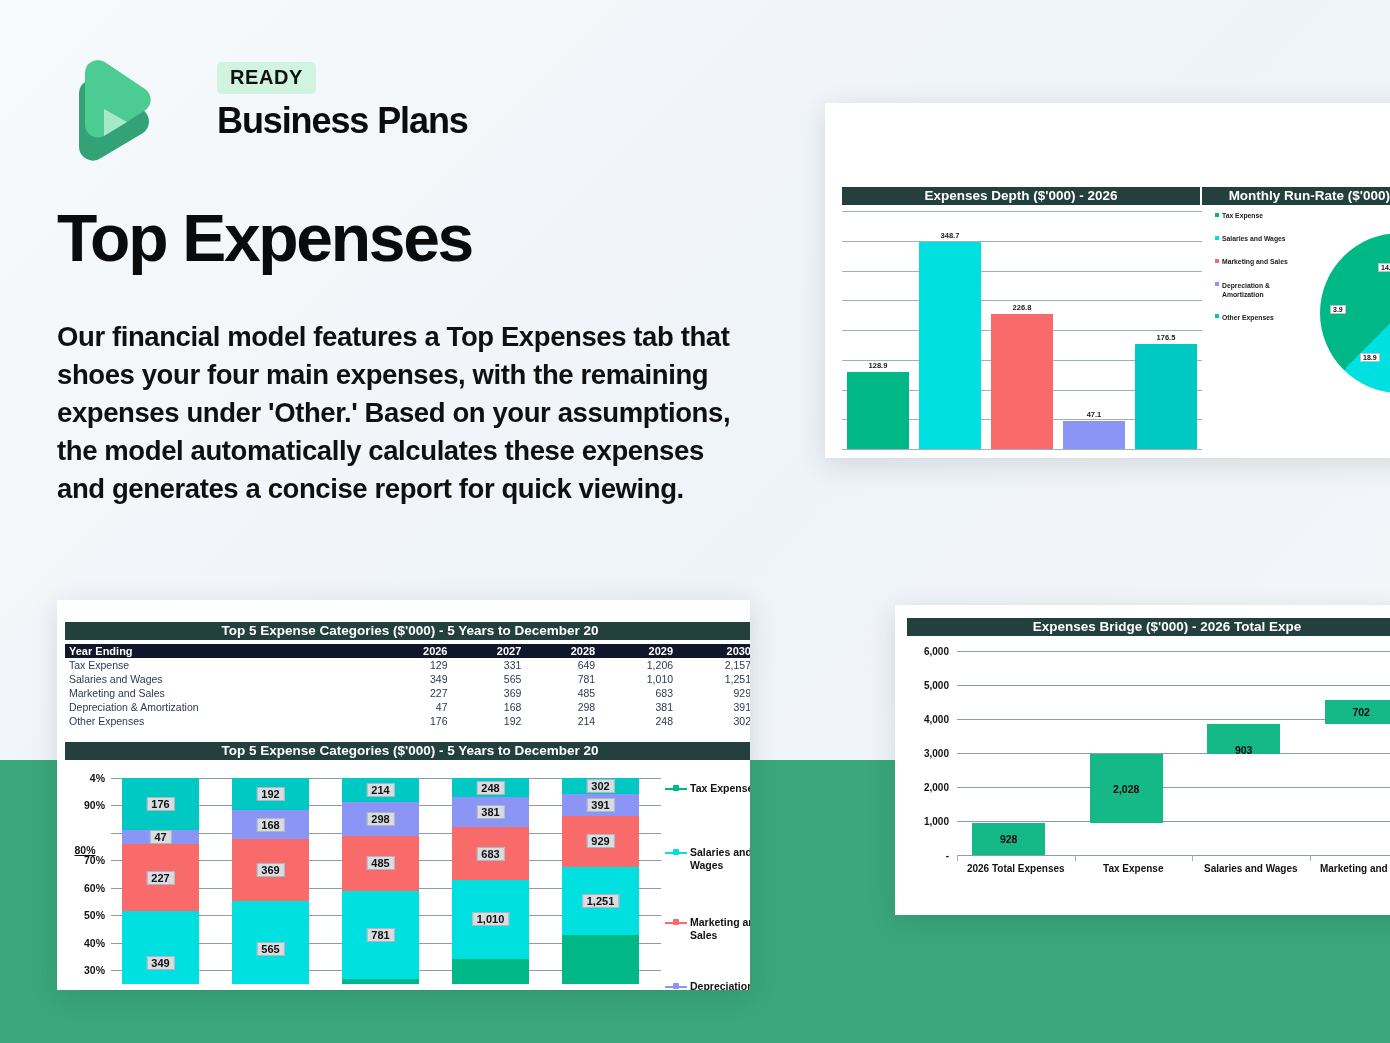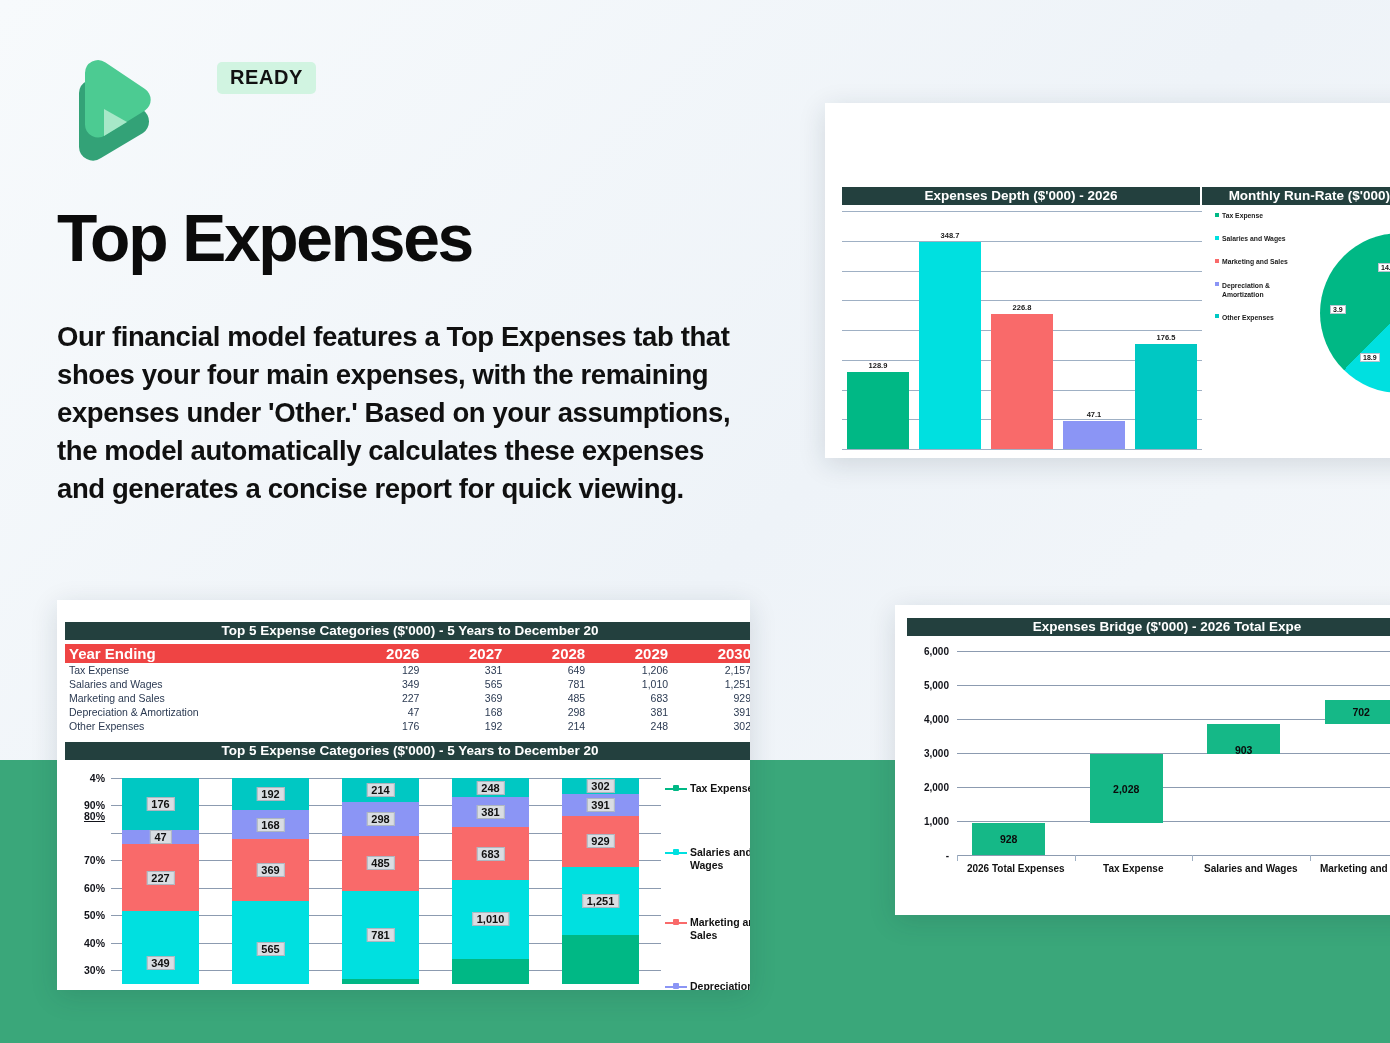--- a/index.html
+++ b/index.html
@@ -59,21 +59,21 @@
   #pie-wrap { position:absolute; left:495px; top:130px; width:160px; height:160px; }
   .pie-lbl { position:absolute; font-size:7px; font-weight:700; color:#111;
              background:#fff; border:1px solid #b9c3cf; padding:0 2px; }
 
   
   #panel-cats { left:57px; top:600px; width:693px; height:390px; }
   #tbl-title { position:absolute; left:8px; top:22px; width:690px; }
   #exp-table { position:absolute; left:8px; top:44px; width:690px;
                border-collapse:collapse; font-size:10.5px; color:#2b3a52; }
   #exp-table th, #exp-table td { padding:1px 4px; }
-  #exp-table thead th { background:#ef4444; color:#fff; font-weight:700; font-size:15px;margin-top:28px; }
+  #exp-table thead th { background:#0f172a; color:#fff; font-weight:700; font-size:11px;margin-top:28px; }
   #exp-table thead th:first-child { text-align:left; }
   #exp-table thead th:not(:first-child) { text-align:right; }
   #exp-table tbody td:first-child { text-align:left; }
   #exp-table tbody td:not(:first-child) { text-align:right; }
   #exp-table tr.total-row td { background:#00e0d2; color:#fff; font-weight:700; }
   #exp-table tr.total-row td:first-child { padding-left:12px; }
   #chart2-title { position:absolute; left:8px; top:142px; width:690px; }
   #stack-chart { position:absolute; left:8px; top:168px; width:690px; height:216px; }
   .yaxis-lbl { position:absolute; right:0; font-size:10.5px; font-weight:700;
                color:#12131a; transform:translateY(-50%); }
@@ -107,20 +107,21 @@
 <div id="bg-bottom"></div>
 
 <div id="logo-block">
   <svg class="logo-mark" viewBox="0 0 96 104">
     <path d="M22 36 a14 14 0 0 1 22-11 L86 53 a14 14 0 0 1 0 23 L44 101 a14 14 0 0 1 -22 -11 Z" fill="#33a277"></path>
     <path d="M28 16 a13 13 0 0 1 20.5 -10.5 L88 32 a13 13 0 0 1 0 21.5 L48.5 78 A13 13 0 0 1 28 67.5 Z" fill="#4ccb92"></path>
     <path d="M47 52 L47 79 L70 65 Z" fill="#a7e8c8"></path>
   </svg>
   <div id="brand-text">
     <div id="ready-badge">READY</div>
+    <div id="brand-name">Business Plans</div>
   </div>
 </div>
 
 <h1 id="page-title">Top Expenses</h1>
 <p id="page-body">Our financial model features a Top Expenses tab that shoes your four main expenses, with the remaining expenses under 'Other.' Based on your assumptions, the model automatically calculates these expenses and generates a concise report for quick viewing.</p>
 
 <div class="panel" id="panel-depth">
 
   <div id="depth-titlebar">
     <div class="sheet-title">Expenses Depth ($'000) - 2026</div>
@@ -269,21 +270,21 @@
             <div style="position: absolute; left: 0px; top: 4px; width: 22px; height: 1.8px; background: rgb(139, 149, 245);"></div>
             <div style="position: absolute; left: 8px; top: 1px; width: 6px; height: 6px; border-radius: 1px; background: rgb(139, 149, 245);"></div>
           </div>
           <div>Depreciation &amp; Amortization</div>
         </div>
       </div>
   <div class="yaxis-lbl" style="top: 10px; width: 40px; left: 0px; text-align: right;">4%</div>
       <div style="position: absolute; left: 46px; top: 10px; width: 550px; height: 1px; background: rgb(140, 155, 176);"></div>
       <div class="yaxis-lbl" style="top: 37.4667px; width: 40px; left: 0px; text-align: right;">90%</div>
       <div style="position: absolute; left: 46px; top: 37.4667px; width: 550px; height: 1px; background: rgb(140, 155, 176);"></div>
-      <div class="yaxis-lbl" style="top: 48px; width: 40px; left: 0px; text-align: right; text-decoration: underline;">80%</div>
+      <div class="yaxis-lbl" style="top: 82px; width: 40px; left: 0px; text-align: center; text-decoration: underline;">80%</div>
       <div style="position: absolute; left: 46px; top: 64.9333px; width: 550px; height: 1px; background: rgb(140, 155, 176);"></div>
       <div class="yaxis-lbl" style="top: 92.4px; width: 40px; left: 0px; text-align: right;">70%</div>
       <div style="position: absolute; left: 46px; top: 92.4px; width: 550px; height: 1px; background: rgb(140, 155, 176);"></div>
       <div class="yaxis-lbl" style="top: 119.867px; width: 40px; left: 0px; text-align: right;">60%</div>
       <div style="position: absolute; left: 46px; top: 119.867px; width: 550px; height: 1px; background: rgb(140, 155, 176);"></div>
       <div class="yaxis-lbl" style="top: 147.333px; width: 40px; left: 0px; text-align: right;">50%</div>
       <div style="position: absolute; left: 46px; top: 147.333px; width: 550px; height: 1px; background: rgb(140, 155, 176);"></div>
       <div class="yaxis-lbl" style="top: 174.8px; width: 40px; left: 0px; text-align: right;">40%</div>
       <div style="position: absolute; left: 46px; top: 174.8px; width: 550px; height: 1px; background: rgb(140, 155, 176);"></div>
       <div class="yaxis-lbl" style="top: 202.267px; width: 40px; left: 0px; text-align: right;">30%</div>

